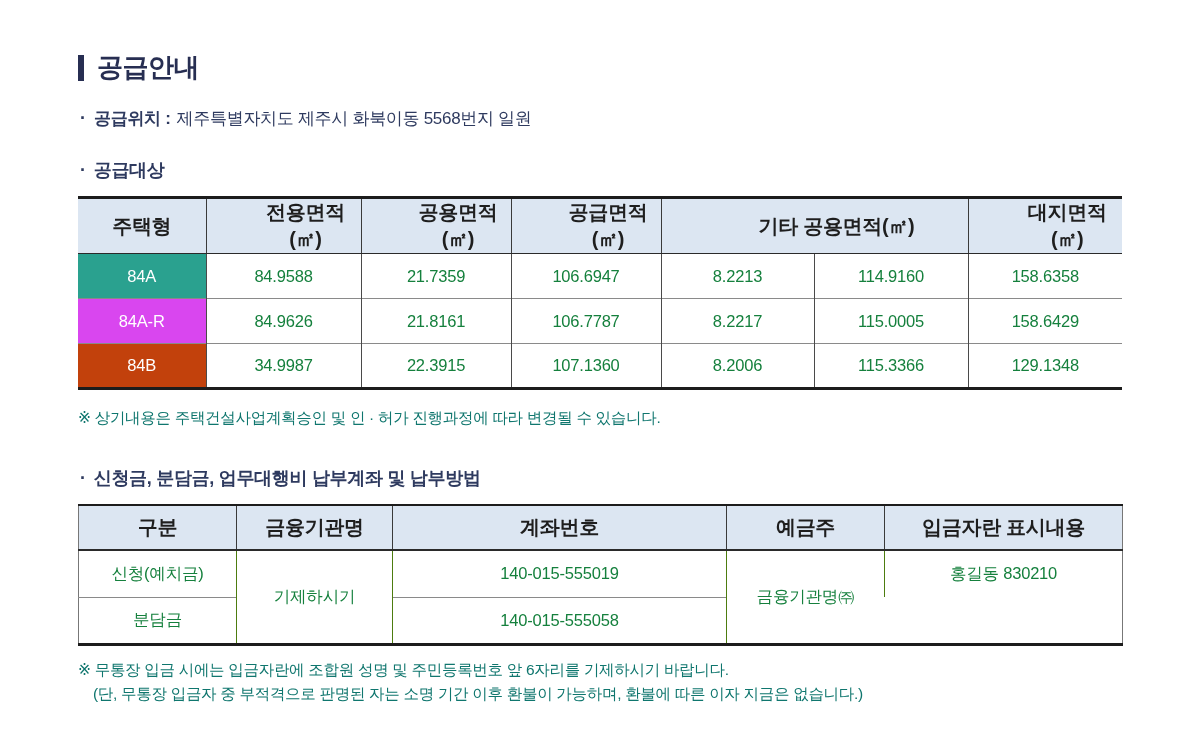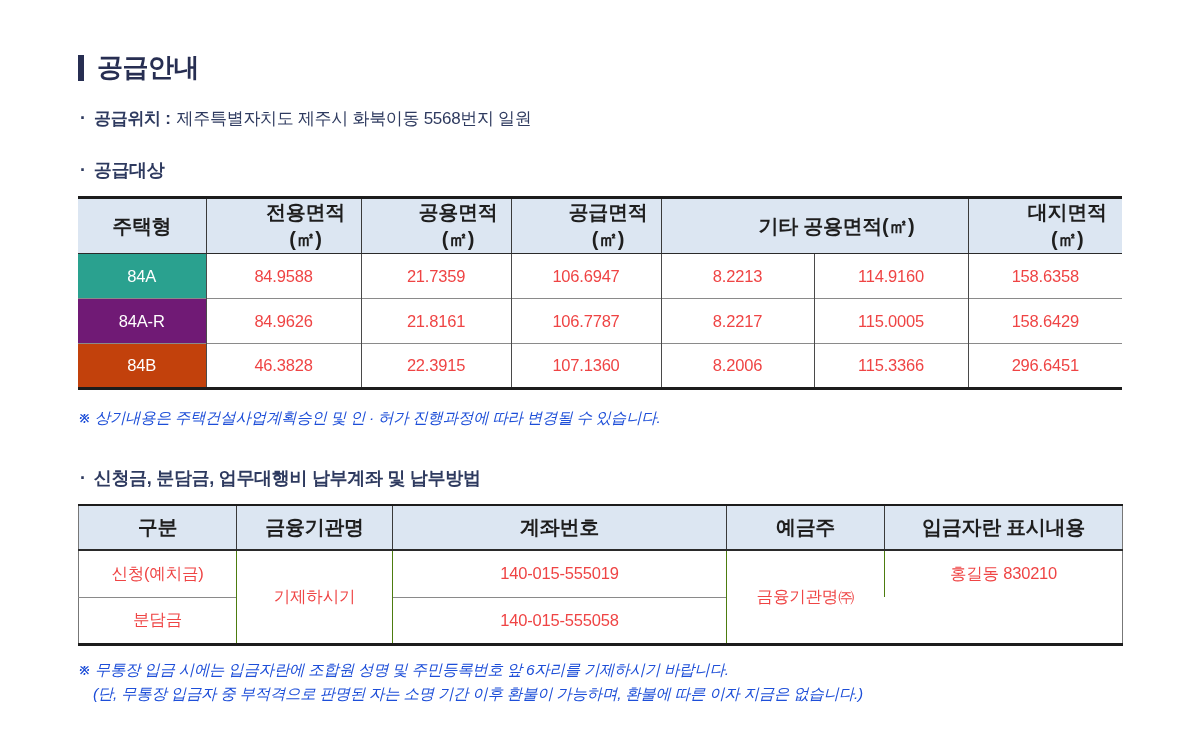--- a/index.html
+++ b/index.html
@@ -28,33 +28,33 @@
   .sec1 { margin: 0 0 14px 2px; }
   .sec2 { margin: 36px 0 14px 2px; }
 
   
   table { border-collapse: collapse; table-layout: fixed; width: 1044px; }
   th, td { text-align: center; vertical-align: middle; padding: 0 4px; }
   th {
     background: #dce6f2; font-size: 20px; font-weight: 600; color: #1e1e1e;
     letter-spacing: -0.3px;
   }
-  td { font-size: 16.5px; color: #ef4444; letter-spacing: -0.2px; font-weight: normal; }
+  td { font-size: 16.5px; color: #15803d; letter-spacing: -0.2px; font-weight: normal; }
 
   
   .t1 { border-top: 3px solid #1c1c1c; border-bottom: 3px solid #1c1c1c; }
   .t1 th { height: 45px; border-bottom: 1px solid #2a2a2a; }
   .t1 th + th { border-left: 1px solid #3a3a3a; padding-left: 48px; }
   .t1 td { height: 45px; }
   .t1 td + td { border-left: 1px solid #4a4a4a; }
   .t1 tbody tr + tr td { border-top: 1px solid #8a8a8a; }
   .type-cell { color: #ffffff; font-size: 16.5px; }
 
   
-  .note { font-size: 15.5px; color: #1d4ed8; letter-spacing: -0.3px; line-height: 1.55; font-style: italic; }
+  .note { font-size: 15.5px; color: #0f766e; letter-spacing: -0.3px; line-height: 1.55; }
   .note-t1 { margin: 16px 0 0 0; }
   .notes-bottom { margin-top: 12px; }
   .note-indent { padding-left: 15px; }
 
   
   .t2 { border-top: 2px solid #1c1c1c; border-bottom: 3px solid #1c1c1c;
         border-left: 1px solid #777; border-right: 1px solid #777; }
   .t2 th { height: 45px; border-bottom: 2px solid #2a2a2a; }
   .t2 th + th { border-left: 1px solid #3a3a3a; }
   .t2 td { height: 47px; }
@@ -106,36 +106,36 @@
       <tr>
         <td class="type-cell" style="background-color: rgb(42, 161, 143);">84A</td>
         <td>84.9588</td>
         <td>21.7359</td>
         <td>106.6947</td>
         <td>8.2213</td>
         <td>114.9160</td>
         <td>158.6358</td>
       </tr>
       <tr>
-        <td class="type-cell" style="background-color: #701a75;">84A-R</td>
+        <td class="type-cell" style="background-color: #d946ef;">84A-R</td>
         <td>84.9626</td>
         <td>21.8161</td>
         <td>106.7787</td>
         <td>8.2217</td>
         <td>115.0005</td>
         <td>158.6429</td>
       </tr>
       <tr>
         <td class="type-cell" style="background-color: #c2410c;">84B</td>
-        <td>46.3828</td>
+        <td>34.9987</td>
         <td>22.3915</td>
         <td>107.1360</td>
         <td>8.2006</td>
         <td>115.3366</td>
-        <td>296.6451</td>
+        <td>129.1348</td>
       </tr>
     </tbody>
   </table>
 
   <div class="note note-t1">※ 상기내용은 주택건설사업계획승인 및 인 · 허가 진행과정에 따라 변경될 수 있습니다.</div>
 
   <div class="bullet-line section-title sec2">
     <span class="bullet">·</span>
     <span>신청금, 분담금, 업무대행비 납부계좌 및 납부방법</span>
   </div>

